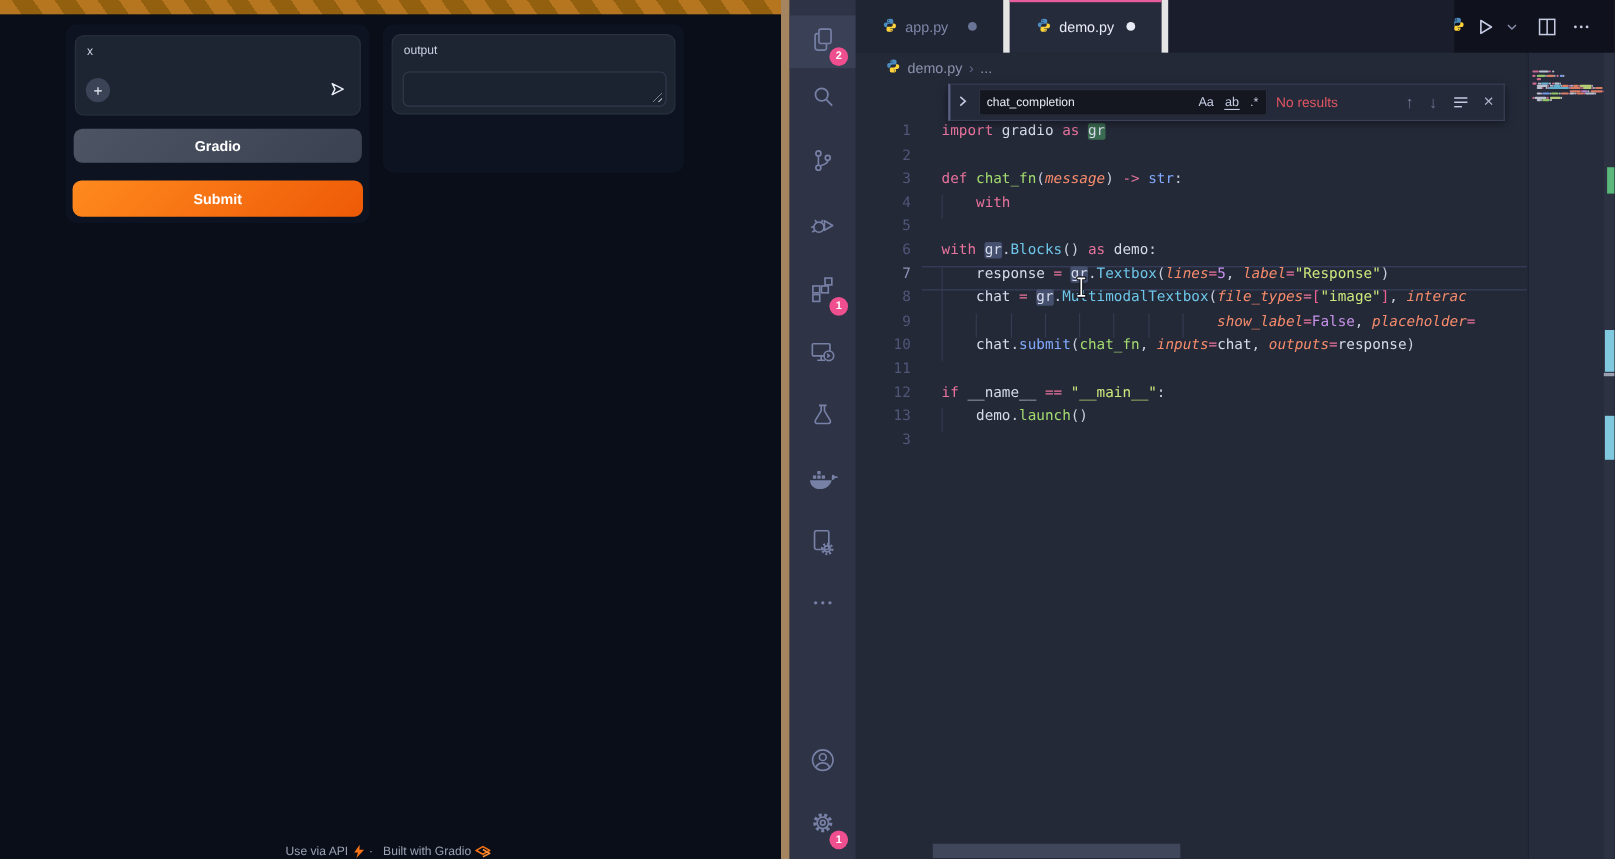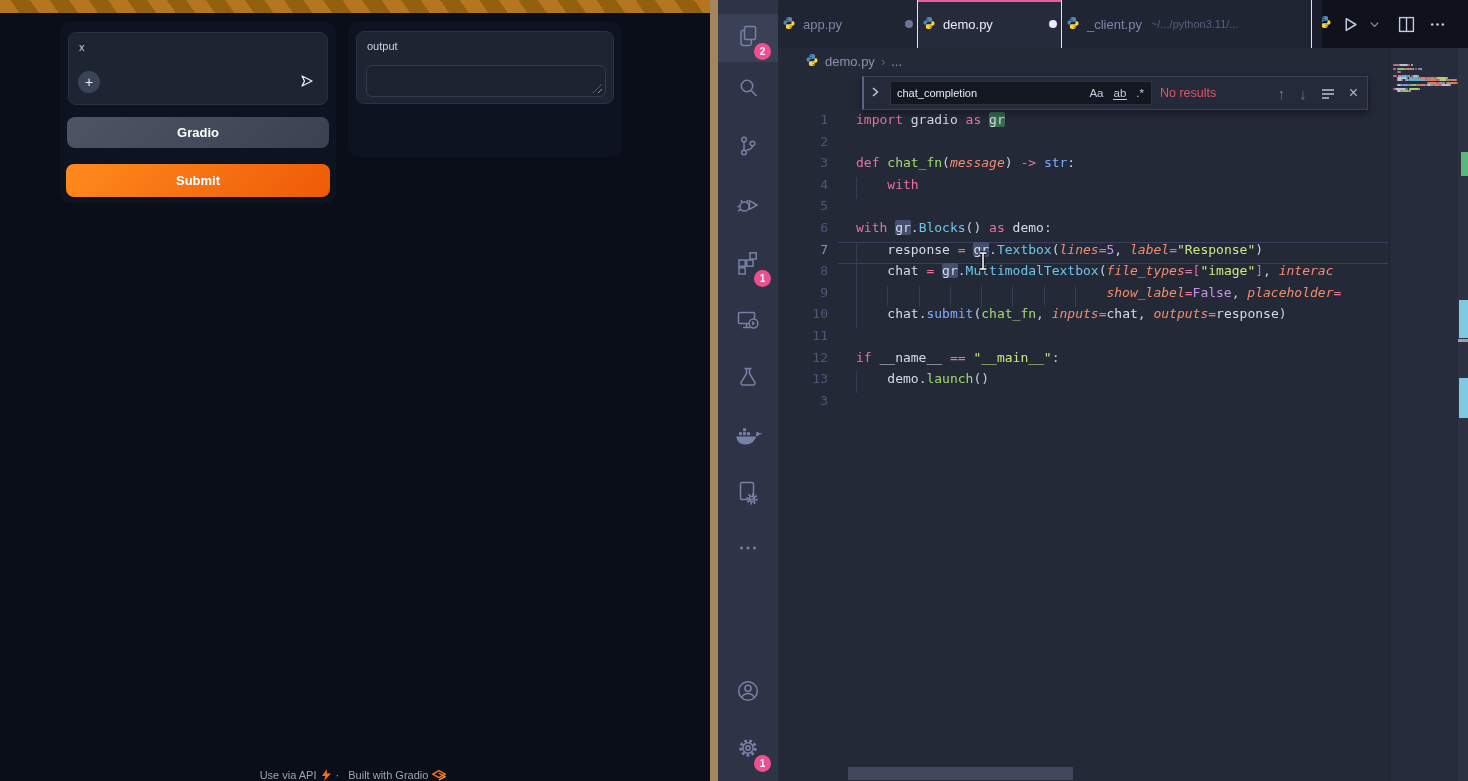--- a/index.html
+++ b/index.html
@@ -43,22 +43,22 @@
   .activity-bar{ position:absolute; left:0; top:0; width:60px; height:781px; background:#2e3346; }
   .act-item{ position:absolute; left:0; width:60px; height:48px; display:flex; align-items:center;
     justify-content:center; cursor:pointer; }
   .act-item.active{ background:#3a4156; }
   .act-badge{ position:absolute; right:7px; bottom:2px; width:17px; height:17px; border-radius:50%;
     background:#ef4f8f; color:#fff; font-size:10px; line-height:17px; text-align:center; font-weight:bold; }
 
   .editor-area{ position:absolute; left:60px; top:0; right:0; bottom:0; background:#242938; overflow:hidden; }
 
   .tab-bar{ position:absolute; left:0; top:0; right:0; height:48px; background:#1a1d2b; display:flex; }
-  .tab{ height:48px; display:flex; align-items:center; padding:0 4px; gap:7px; background:#202534;
-    border-right:1px solid #e5e5e5; font-size:13px; color:#7d87a8; cursor:pointer; position:relative; flex:none; }
+  .tab{ height:48px; display:flex; align-items:center; padding:0 24px; gap:7px; background:#202534;
+    border-right:6px solid #e5e5e5; font-size:13px; color:#7d87a8; cursor:pointer; position:relative; flex:none; }
   .tab.active{ background:#262b3c; color:#e8ebf5; }
   .tab.active::before{ content:""; position:absolute; left:0; top:0; right:0; height:2px; background:#e85d9b; }
   .tab .dot{ width:8px; height:8px; border-radius:50%; background:#6a7494; margin-left:auto; }
   .tab.active .dot{ background:#e8ebf5; }
   .tab .desc{ font-size:11px; color:#565f7c; margin-left:2px; }
   .editor-actions{ position:absolute; right:0; top:0; width:146px; height:48px; background:#0f121c;
     display:flex; align-items:center; gap:10px; padding-left:2px; overflow:hidden; }
   .ea-btn{ background:none; border:none; cursor:pointer; display:flex; align-items:center; }
 
   .breadcrumb{ position:absolute; left:0; top:48px; right:80px; height:26px; display:flex; align-items:center;
@@ -254,28 +254,20 @@
               <span>app.py</span>
               <span class="dot"></span>
             </div>
             <div class="tab active" style="width: 144px;">
               <span><svg width="14" height="14" viewBox="0 0 16 16">
                   <path fill="#4b8bbe" d="M7.9 1.2c-2.3 0-2.9.9-2.9 1.9v1.4h3v.5H3.8c-1.1 0-2.1.7-2.1 2.4 0 1.8 1 2.5 2.1 2.5h1.3V8.4c0-1 .9-1.9 1.9-1.9h2.9c.9 0 1.6-.7 1.6-1.6V3.1c0-1-.6-1.9-2.9-1.9zM6.7 2.2a.6.6 0 1 1 0 1.2.6.6 0 0 1 0-1.2z"></path>
                   <path fill="#ffd43b" d="M8.1 14.8c2.3 0 2.9-.9 2.9-1.9v-1.4H8v-.5h4.2c1.1 0 2.1-.7 2.1-2.4 0-1.8-1-2.5-2.1-2.5h-1.3v1.5c0 1-.9 1.9-1.9 1.9H6.1c-.9 0-1.6.7-1.6 1.6v1.8c0 1 .6 1.9 2.9 1.9zm1.2-1a.6.6 0 1 1 0-1.2.6.6 0 0 1 0 1.2z"></path>
                 </svg></span>
               <span>demo.py</span>
               <span class="dot"></span>
-            </div>
-            <div class="tab" style="width: 250px;">
-              <span><svg width="14" height="14" viewBox="0 0 16 16">
-                  <path fill="#4b8bbe" d="M7.9 1.2c-2.3 0-2.9.9-2.9 1.9v1.4h3v.5H3.8c-1.1 0-2.1.7-2.1 2.4 0 1.8 1 2.5 2.1 2.5h1.3V8.4c0-1 .9-1.9 1.9-1.9h2.9c.9 0 1.6-.7 1.6-1.6V3.1c0-1-.6-1.9-2.9-1.9zM6.7 2.2a.6.6 0 1 1 0 1.2.6.6 0 0 1 0-1.2z"></path>
-                  <path fill="#ffd43b" d="M8.1 14.8c2.3 0 2.9-.9 2.9-1.9v-1.4H8v-.5h4.2c1.1 0 2.1-.7 2.1-2.4 0-1.8-1-2.5-2.1-2.5h-1.3v1.5c0 1-.9 1.9-1.9 1.9H6.1c-.9 0-1.6.7-1.6 1.6v1.8c0 1 .6 1.9 2.9 1.9zm1.2-1a.6.6 0 1 1 0-1.2.6.6 0 0 1 0 1.2z"></path>
-                </svg></span>
-              <span>_client.py</span>
-              <span class="desc">~/.../python3.11/...</span>
             </div>
           </div>
         <div class="editor-actions">
           <span style="margin-left:-6px;" id="partial-py"><svg width="14" height="14" viewBox="0 0 16 16">
                 <path fill="#4b8bbe" d="M7.9 1.2c-2.3 0-2.9.9-2.9 1.9v1.4h3v.5H3.8c-1.1 0-2.1.7-2.1 2.4 0 1.8 1 2.5 2.1 2.5h1.3V8.4c0-1 .9-1.9 1.9-1.9h2.9c.9 0 1.6-.7 1.6-1.6V3.1c0-1-.6-1.9-2.9-1.9zM6.7 2.2a.6.6 0 1 1 0 1.2.6.6 0 0 1 0-1.2z"></path>
                 <path fill="#ffd43b" d="M8.1 14.8c2.3 0 2.9-.9 2.9-1.9v-1.4H8v-.5h4.2c1.1 0 2.1-.7 2.1-2.4 0-1.8-1-2.5-2.1-2.5h-1.3v1.5c0 1-.9 1.9-1.9 1.9H6.1c-.9 0-1.6.7-1.6 1.6v1.8c0 1 .6 1.9 2.9 1.9zm1.2-1a.6.6 0 1 1 0-1.2.6.6 0 0 1 0 1.2z"></path>
               </svg></span>
           <button class="ea-btn">
             <svg width="17" height="17" viewBox="0 0 16 16">
                 <path d="M4 2.5 L13 8 L4 13.5 Z" fill="none" stroke="#c5cbe3" stroke-width="1.4" stroke-linejoin="round"></path>

